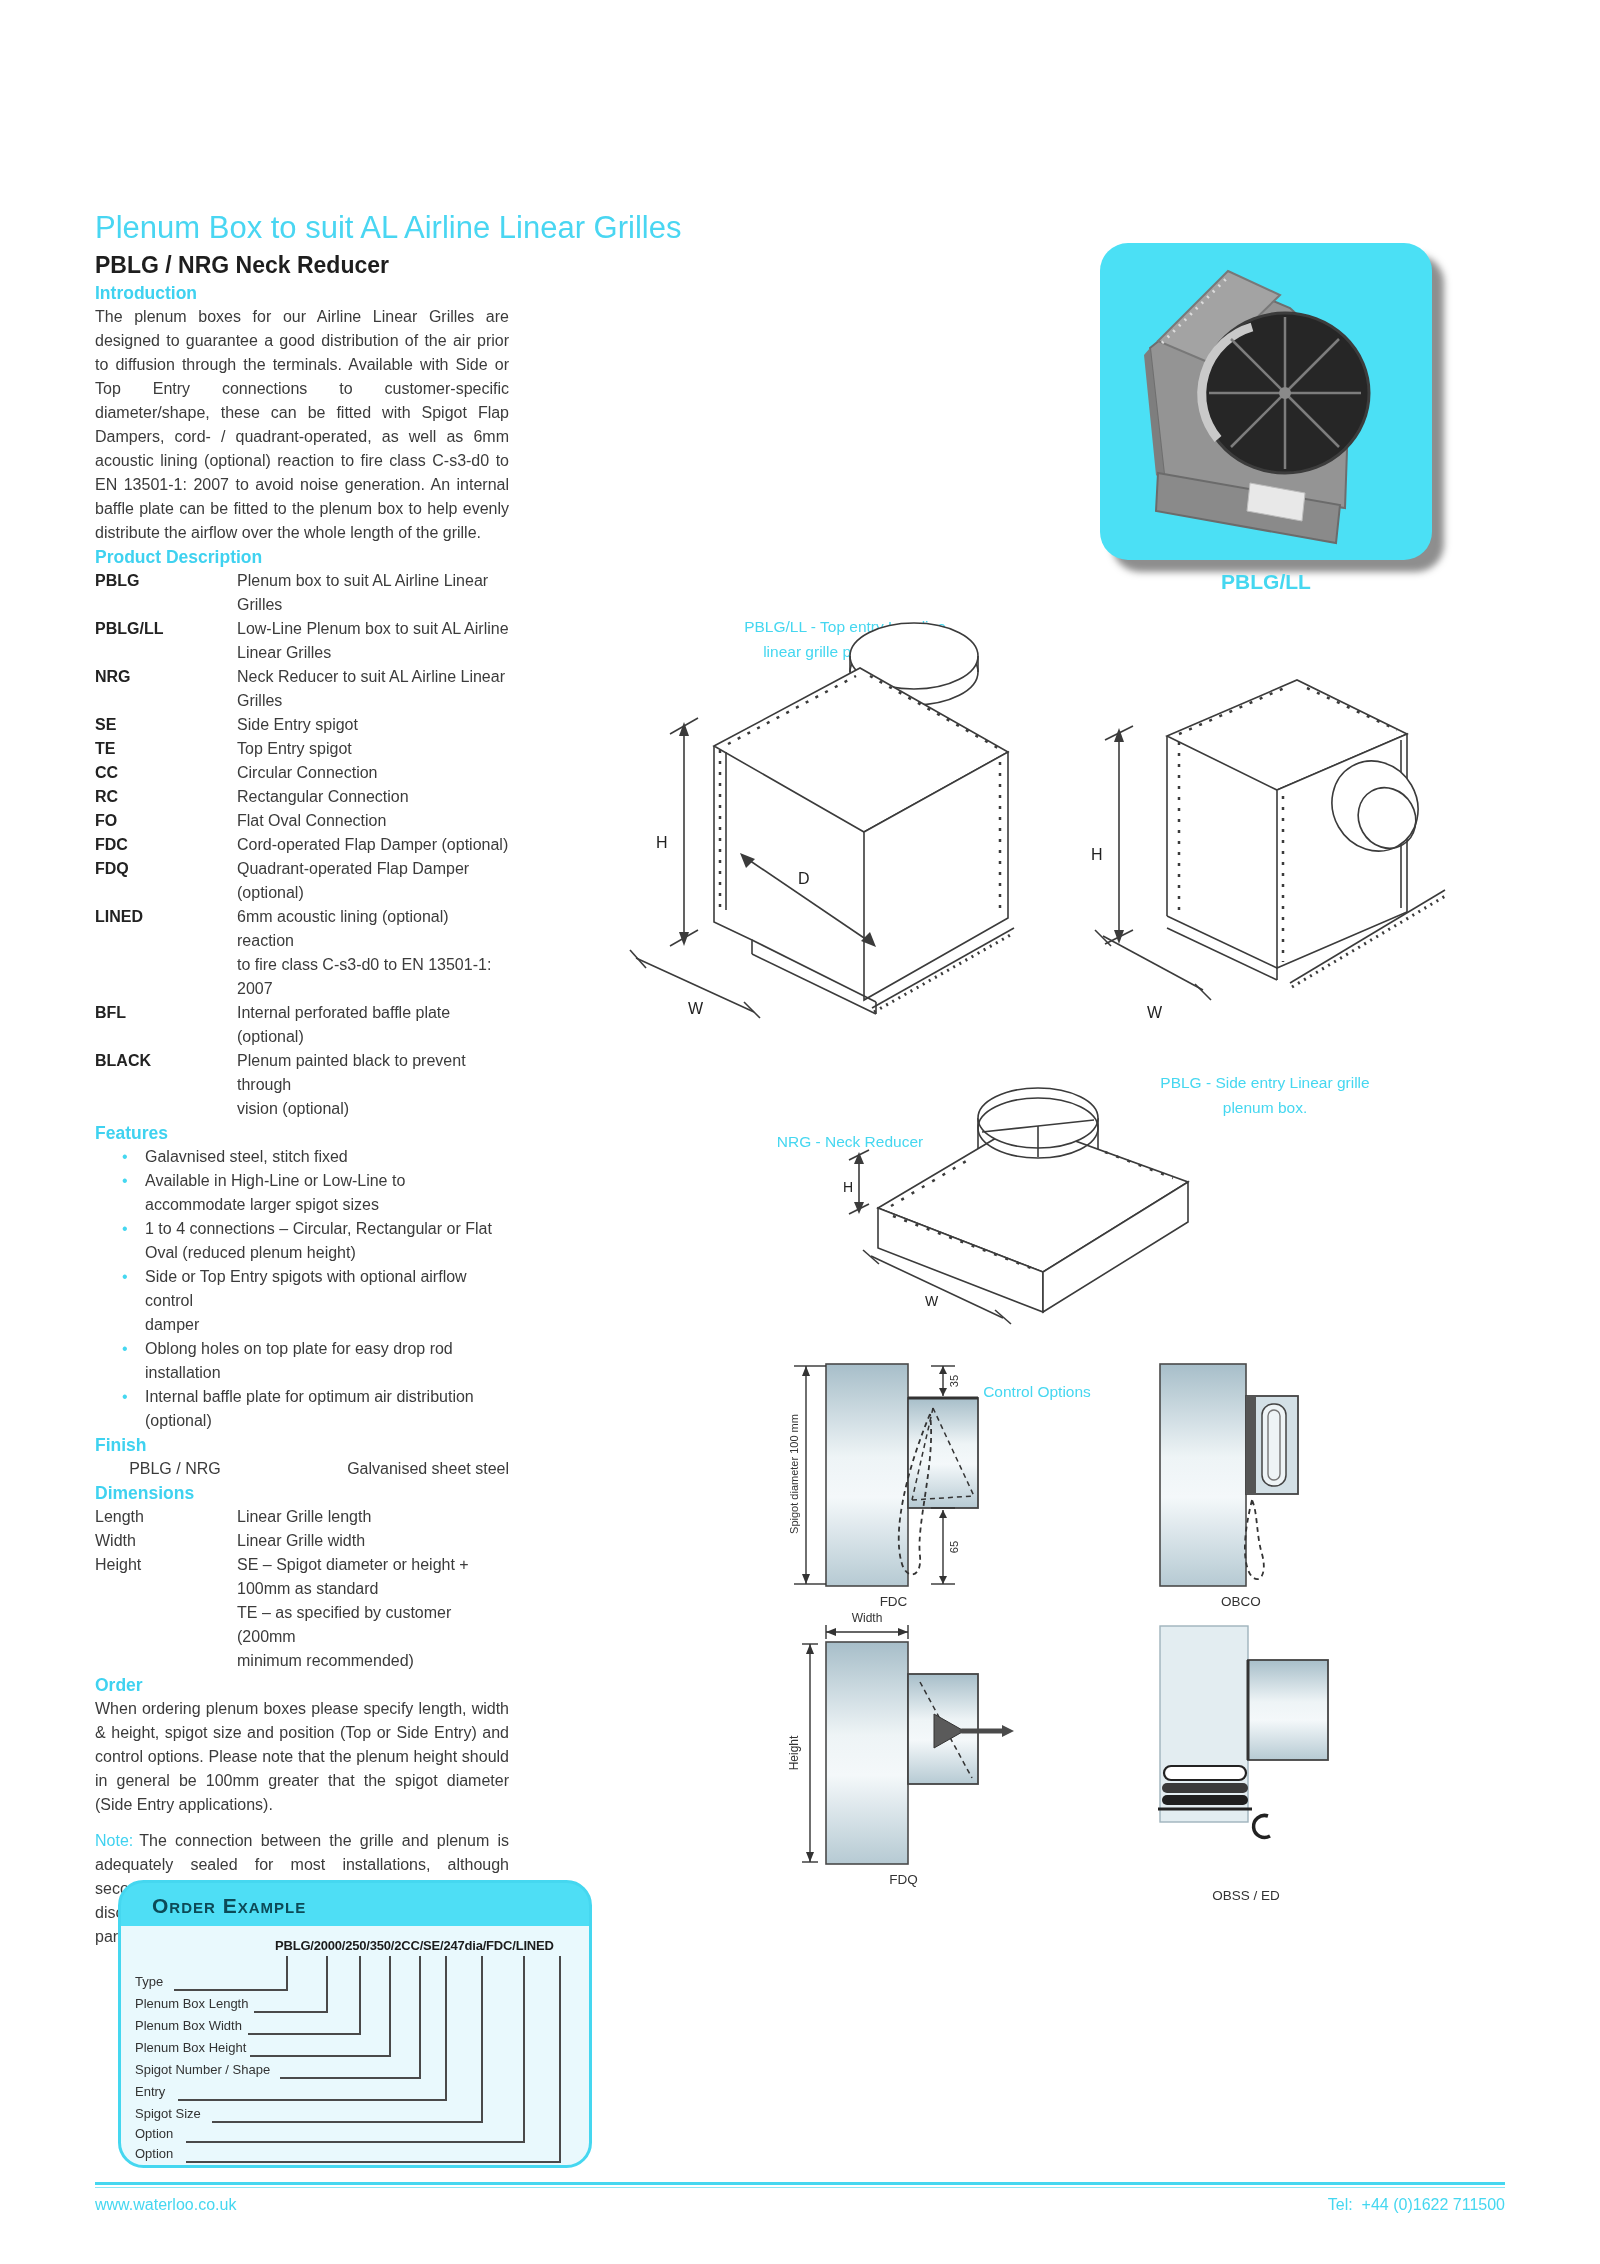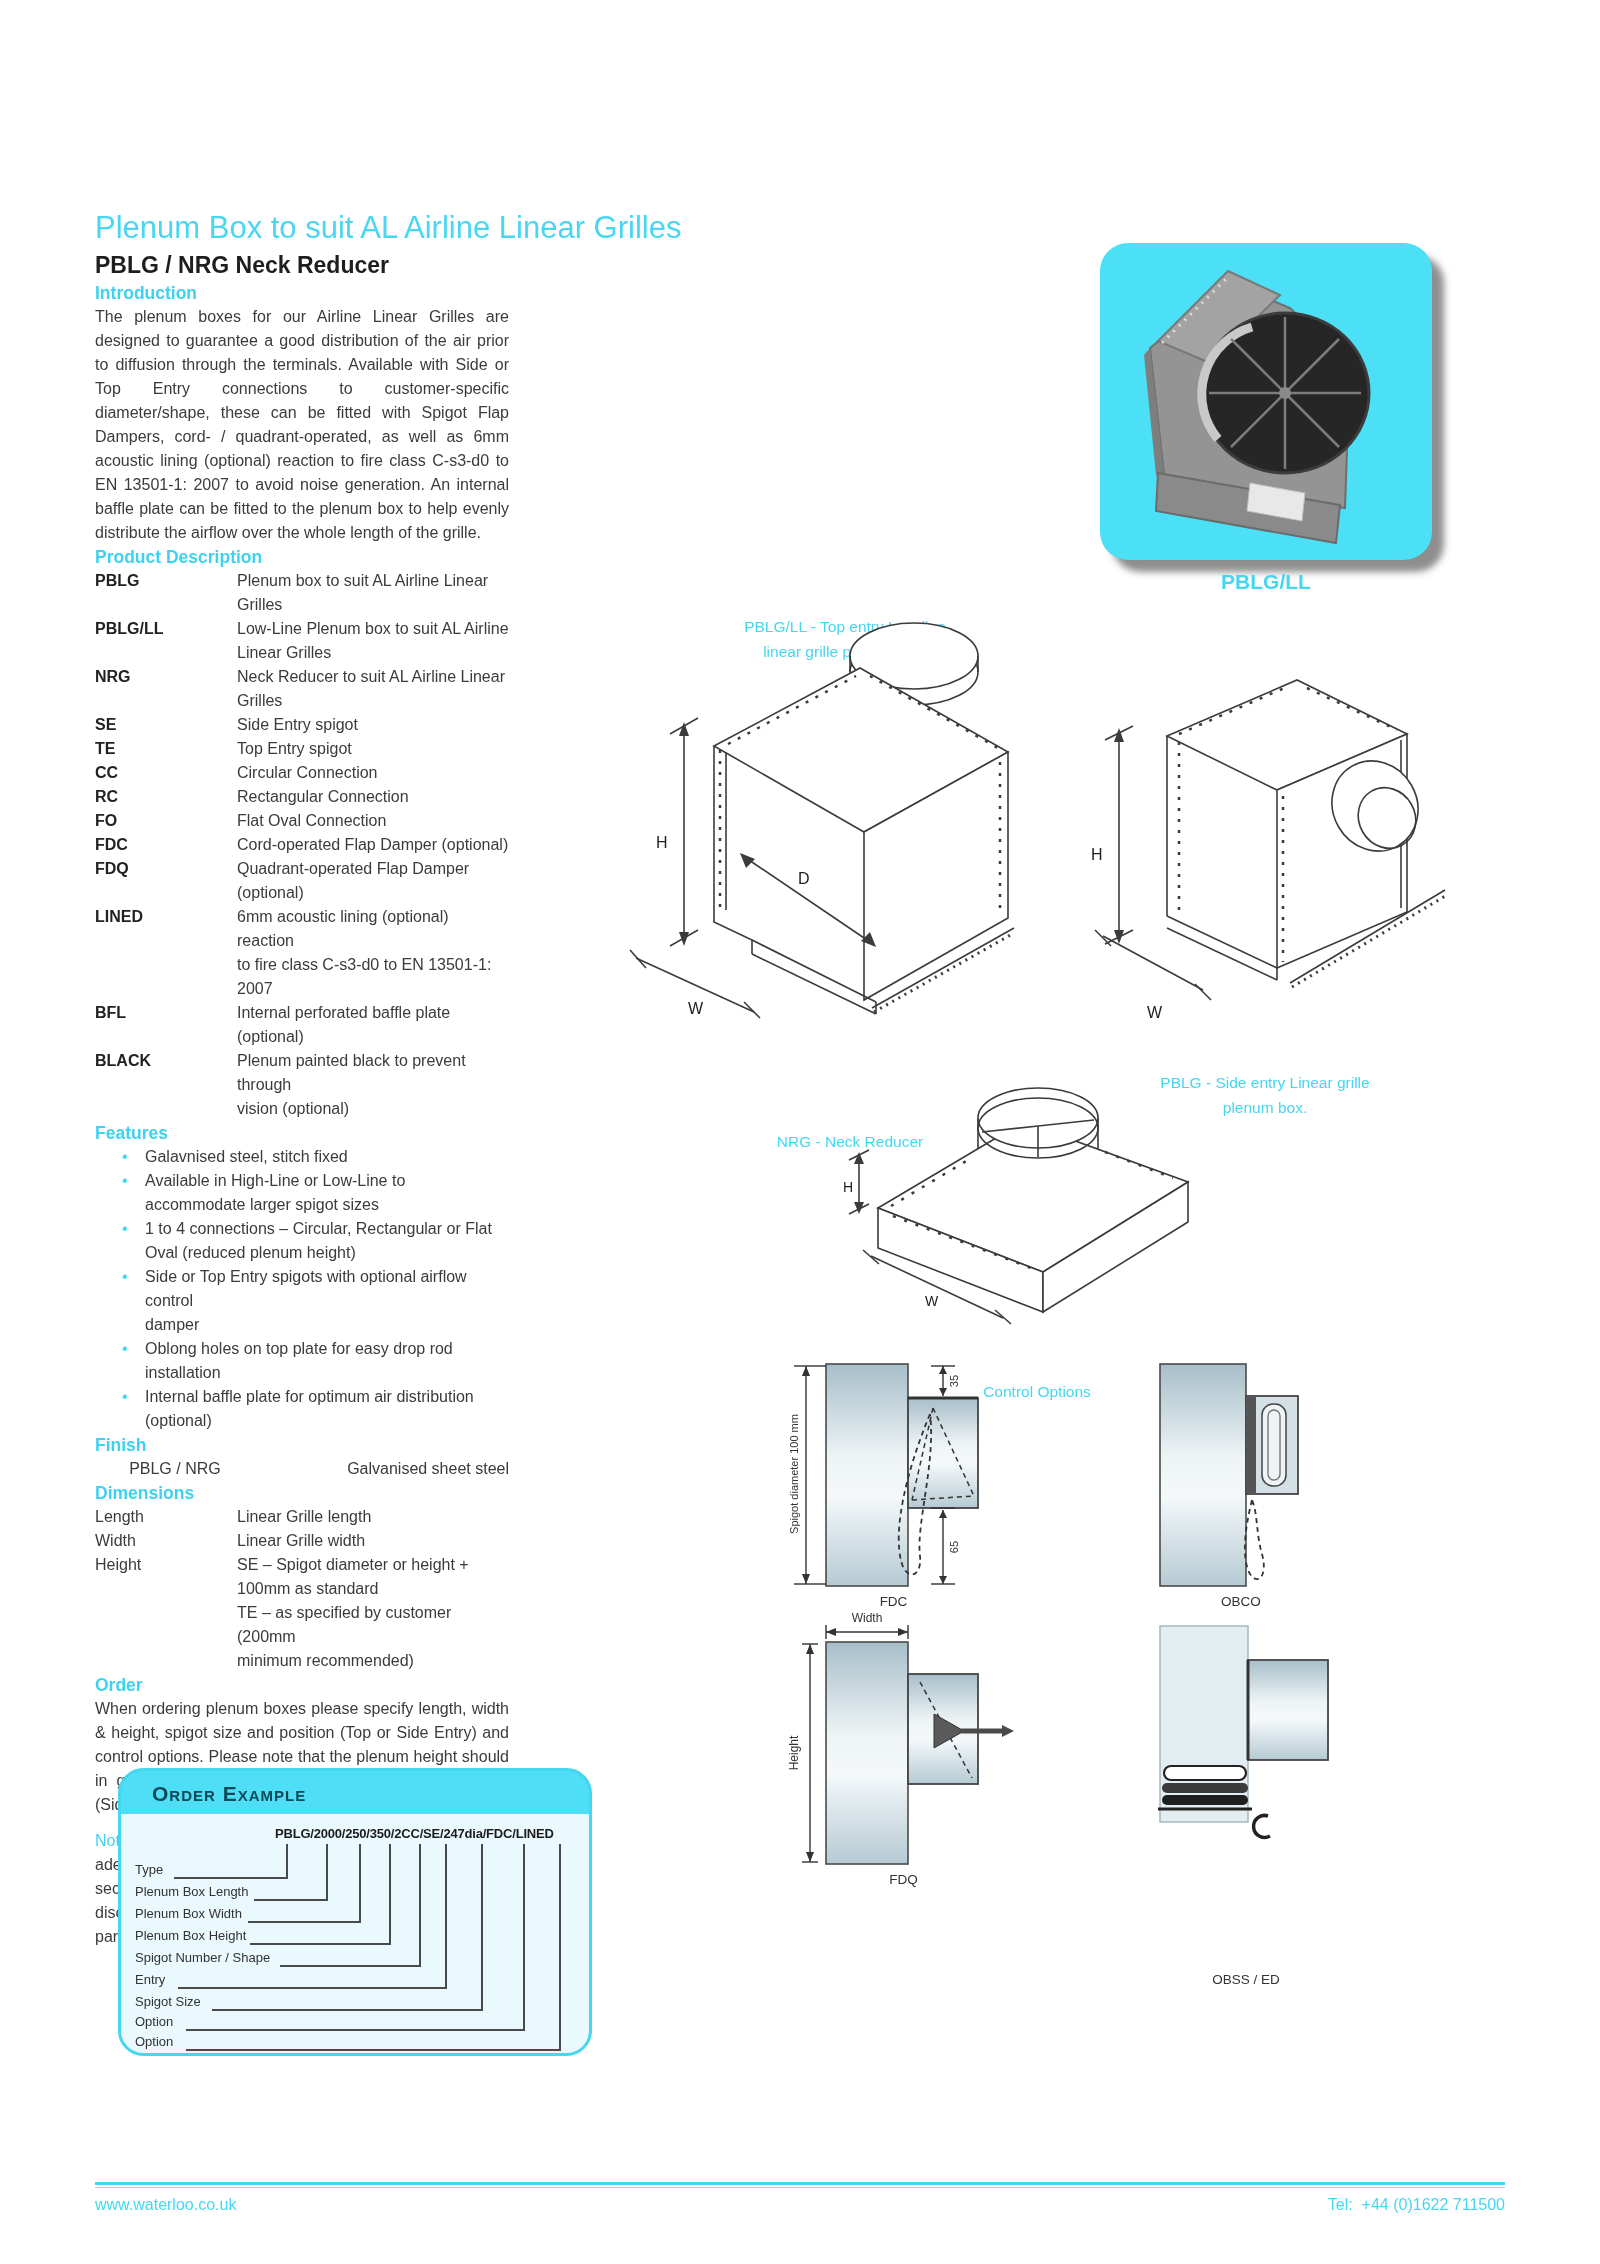--- a/index.html
+++ b/index.html
@@ -28,21 +28,21 @@
   .def-row .def{white-space:pre-line;}
   .feat{display:flex;}
   .feat .bullet{flex:none;width:50px;box-sizing:border-box;padding-left:27px;color:#45d7f0;}
   .feat .ftxt{white-space:pre-line;}
   .finish-row{display:flex;justify-content:flex-end;}
   .finish-row .term{flex:none;width:218px;}
   .note-p{margin:12px 0 0 0;text-align:justify;}
   .note-label{color:#3fd2f0;margin-right:6px;}
 
   
-  .example-box{position:absolute;left:118px;top:1768px;width:570px;height:288px;}
+  .example-box{position:absolute;left:118px;top:1880px;width:570px;height:288px;}
 
   
   .photo-card{position:absolute;left:1100px;top:243px;width:332px;height:317px;
               background:#4be0f5;border-radius:28px;box-shadow:12px 12px 7px rgba(50,50,50,.55);}
   .photo-label{position:absolute;left:1100px;top:570px;width:332px;text-align:center;
                font-size:21px;font-weight:bold;color:#45d7f0;}
   .cap{position:absolute;color:#45d7f0;font-size:15.5px;line-height:25px;
        text-align:center;white-space:pre-line;margin-top:44px;}
   .figlab{position:absolute;font-size:13.5px;color:#333;text-align:center;}
   .diagram{position:absolute;}
@@ -451,21 +451,21 @@
     </defs>
     <rect x="14" y="18" width="88" height="196" fill="#e3edf1" stroke="#9fb3bc" stroke-width="1.4"></rect>
     <rect x="102" y="52" width="80" height="100" fill="url(#g4)" stroke="#444" stroke-width="1.8"></rect>
     <line x1="102" y1="52" x2="102" y2="152" stroke="#333" stroke-width="3"></line>
     <rect x="18" y="158" width="82" height="14" rx="7" fill="#fff" stroke="#222" stroke-width="2.2"></rect>
     <rect x="16" y="175" width="86" height="10" rx="5" fill="#3a3a3a"></rect>
     <rect x="16" y="187" width="86" height="10" rx="5" fill="#1f1f1f"></rect>
     <line x1="12" y1="201" x2="106" y2="201" stroke="#222" stroke-width="3"></line>
     <path d="M122,208 a11 11 0 1 0 2,20" stroke="#222" stroke-width="3.5" fill="none"></path>
   </svg>
-  <div class="figlab" style="left:1146px;top:1972px;width:200px;">OBSS / ED</div>
+  <div class="figlab" style="left:1146px;top:1888px;width:200px;">OBSS / ED</div>
 
   <div class="footer">
     <div class="rule1"></div>
     <div class="rule2"></div>
     <div class="footer-row">
       <span>www.waterloo.co.uk</span>
       <span>Tel:  +44 (0)1622 711500</span>
     </div>
   </div>
 

